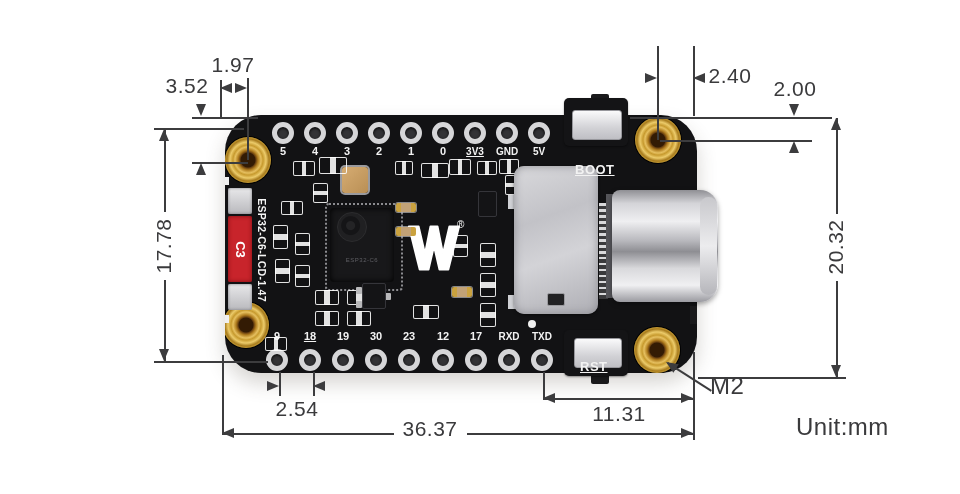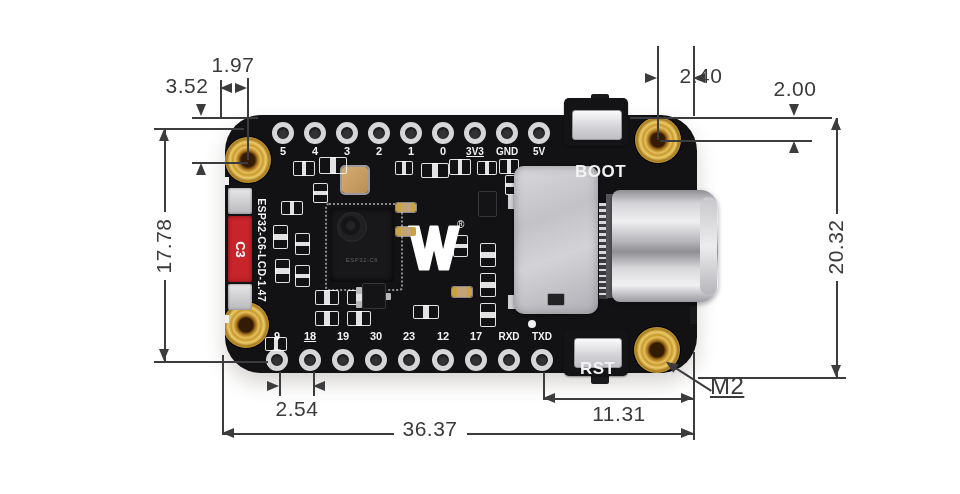--- a/index.html
+++ b/index.html
@@ -13,21 +13,21 @@
   .arr { position:absolute; width:0; height:0; }
   .arr.up    { border-left:5px solid transparent; border-right:5px solid transparent; border-bottom:12px solid #3c3c3e; }
   .arr.down  { border-left:5px solid transparent; border-right:5px solid transparent; border-top:12px solid #3c3c3e; }
   .arr.left  { border-top:5px solid transparent; border-bottom:5px solid transparent; border-right:12px solid #3c3c3e; }
   .arr.right { border-top:5px solid transparent; border-bottom:5px solid transparent; border-left:12px solid #3c3c3e; }
   .dim {
     position:absolute; color:#3a3a3c; font-size:21px; line-height:24px;
     text-align:center; letter-spacing:0.5px; white-space:nowrap;
   }
   .dim.rot-ccw { transform:rotate(-90deg); }
-  .big { font-size:24px;text-decoration:underline; }
+  .big { font-size:24px; }
   .dimlayer { position:absolute; left:0; top:0; width:960px; height:494px; z-index:10; }
 
   
   #board {
     position:absolute; left:225px; top:115px; width:472px; height:258px;
     background:#121214; border-radius:36px; overflow:hidden; z-index:2;
     box-shadow:0 10px 20px rgba(70,60,45,0.22);
   }
   .mhole { position:absolute; width:46px; height:46px; border-radius:50%;
     background:radial-gradient(circle, #331b04 0 7px, #6b4110 8px, #b07d1f 10px,
@@ -48,21 +48,21 @@
   .leg { position:absolute; background:#b8b8ba; border-radius:1px; }
   .silvercomp { position:absolute; background:linear-gradient(180deg,#e8e8ea,#b9b9bd); border-radius:2px;
     box-shadow:inset 0 0 3px #77777c; }
   .edgemark { position:absolute; background:#f0f0f0; }
   
   .partlayer { position:absolute; left:0; top:0; width:960px; height:494px; z-index:4; }
   .sw-base { position:absolute; background:#141416; border-radius:5px; box-shadow:0 1px 2px rgba(0,0,0,0.4); }
   .sw-cap  { position:absolute; background:linear-gradient(180deg,#fafafb,#d2d2d6 60%,#bfbfc4);
     border:1px solid #97979c; border-radius:3px; }
   .sw-nub  { position:absolute; background:#1a1a1c; border-radius:2px; }
-  .btn-label { position:absolute; color:#f2f2f2; font-size:17px; font-weight:bold; letter-spacing:0.5px; }
+  .btn-label { position:absolute; color:#f2f2f2; font-size:13px; font-weight:bold; letter-spacing:0.5px;text-decoration:underline; }
 </style>
 </head>
 <body>
 
 <div id="stage">
 
   <div id="board">
 
     <div class="mhole" style="left:0px;   top:22px;"></div>
     <div class="mhole" style="left:410px; top:2px;"></div>
@@ -229,21 +229,21 @@
     <div class="dim" style="left:209px; top:53px; width:48px;">1.97</div>
     <div class="arr left" style="left:220px; top:83px;"></div>
     <div class="arr right" style="left:235px; top:83px;"></div>
 
     <div class="dim" style="left:160px; top:74px; width:54px;">3.52</div>
     <div class="arr down" style="left:196px; top:104px;"></div>
     <div class="arr up" style="left:196px; top:163px;"></div>
 
     <div class="arr right" style="left:645px; top:73px;"></div>
     <div class="arr left" style="left:693px; top:73px;"></div>
-    <div class="dim" style="left:673px; top:64px; width:56px;">2.40</div>
+    <div class="dim" style="left:702px; top:64px; width:56px;">2.40</div>
 
     <div class="dim" style="left:766px; top:77px; width:58px;">2.00</div>
     <div class="arr down" style="left:789px; top:104px;"></div>
     <div class="arr up" style="left:789px; top:141px;"></div>
 
     <div class="dlv" style="left:164px; top:129px; height:83px;"></div>
     <div class="dlv" style="left:164px; top:280px; height:81px;"></div>
     <div class="arr up" style="left:159px; top:129px;"></div>
     <div class="arr down" style="left:159px; top:349px;"></div>
     <div class="dim rot-ccw" style="left:120px; top:234px; width:88px;">17.78</div>
@@ -266,15 +266,16 @@
     <div class="dlh" style="left:222px; top:433px; width:172px;"></div>
     <div class="dlh" style="left:467px; top:433px; width:226px;"></div>
     <div class="arr left" style="left:222px; top:428px;"></div>
     <div class="arr right" style="left:681px; top:428px;"></div>
     <div class="dim" style="left:394px; top:417px; width:72px;">36.37</div>
 
     <div class="dlh" style="left:668px; top:362px; width:52px; transform:rotate(32.5deg); transform-origin:0 0;"></div>
     <div class="arr left" style="left:666px; top:357px; transform:rotate(33deg); transform-origin:left center;"></div>
     <div class="dim big" style="left:710px; top:374px; width:48px; text-align:left;">M2</div>
 
+    <div class="dim big" style="left:796px; top:415px; width:120px; text-align:left;">Unit:mm</div>
   </div>
 
 </div>
 
 </body></html>

